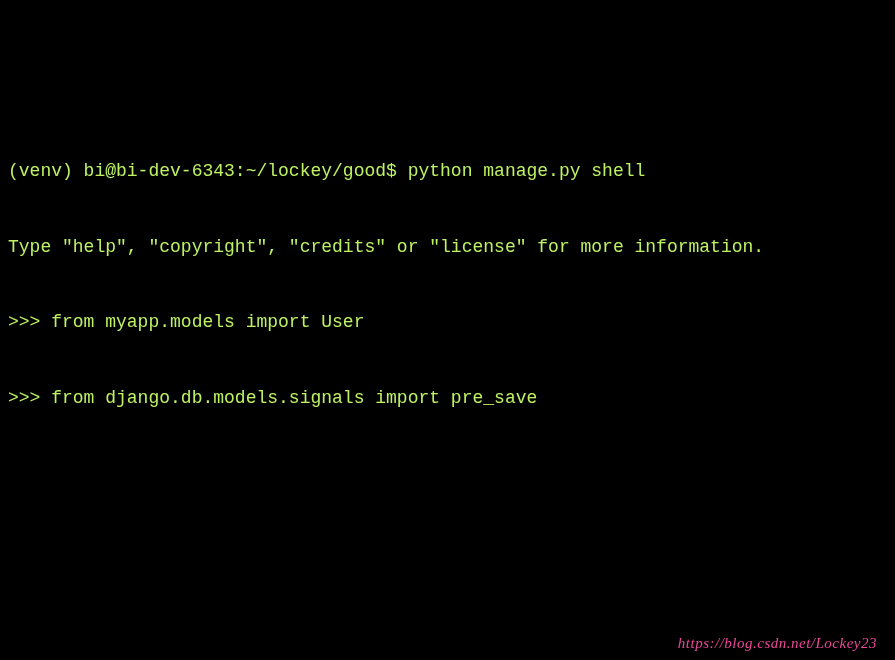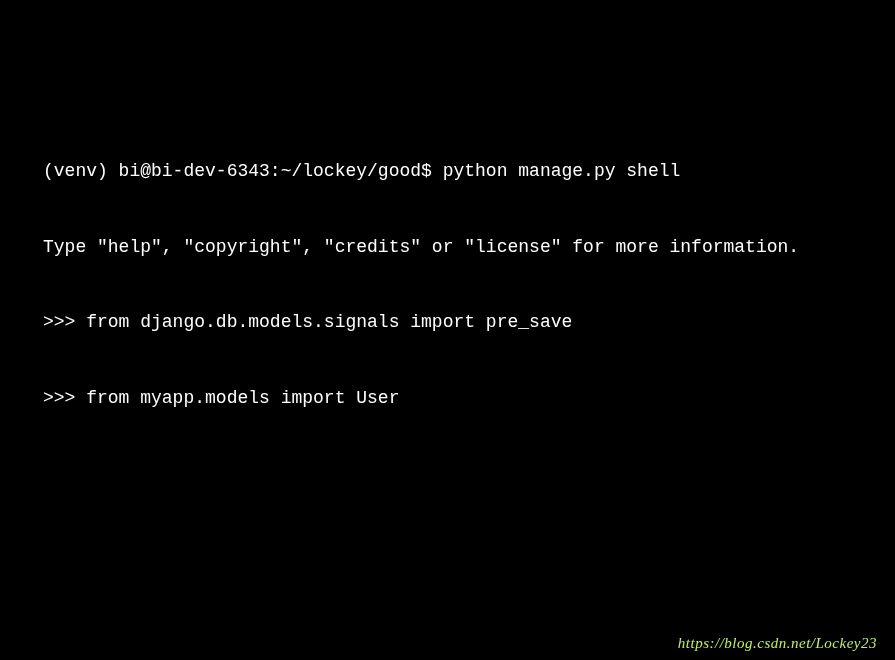--- a/index.html
+++ b/index.html
@@ -15,44 +15,43 @@
       line-height: 1.4;
       padding: 8px;
       width: 895px;
       height: 660px;
       overflow: hidden;
       position: relative;
       white-space: pre-wrap;
     }
     .terminal-line {
       display: block;
-      color: #ffffff;
-      margin-left: 35px;
+      color: #bef264;
     }
     .watermark {
       position: absolute;
       bottom: 6px;
       right: 18px;
-      color: #bef264;
+      color: #ec4899;
       font-size: 15px;
       font-style: italic;
       font-family: serif;
       letter-spacing: 0.5px;
     }
   </style>
 </head>
 <body>
 
 
 
 <div>
   <span class="terminal-line">(venv) bi@bi-dev-6343:~/lockey/good$ python manage.py shell</span>
   <span class="terminal-line">Type "help", "copyright", "credits" or "license" for more information.</span>
+  <span class="terminal-line">&gt;&gt;&gt; from myapp.models import User</span>
   <span class="terminal-line">&gt;&gt;&gt; from django.db.models.signals import pre_save</span>
-  <span class="terminal-line">&gt;&gt;&gt; from myapp.models import User</span>
   
   
   
   
   
   
   
   
   
   

